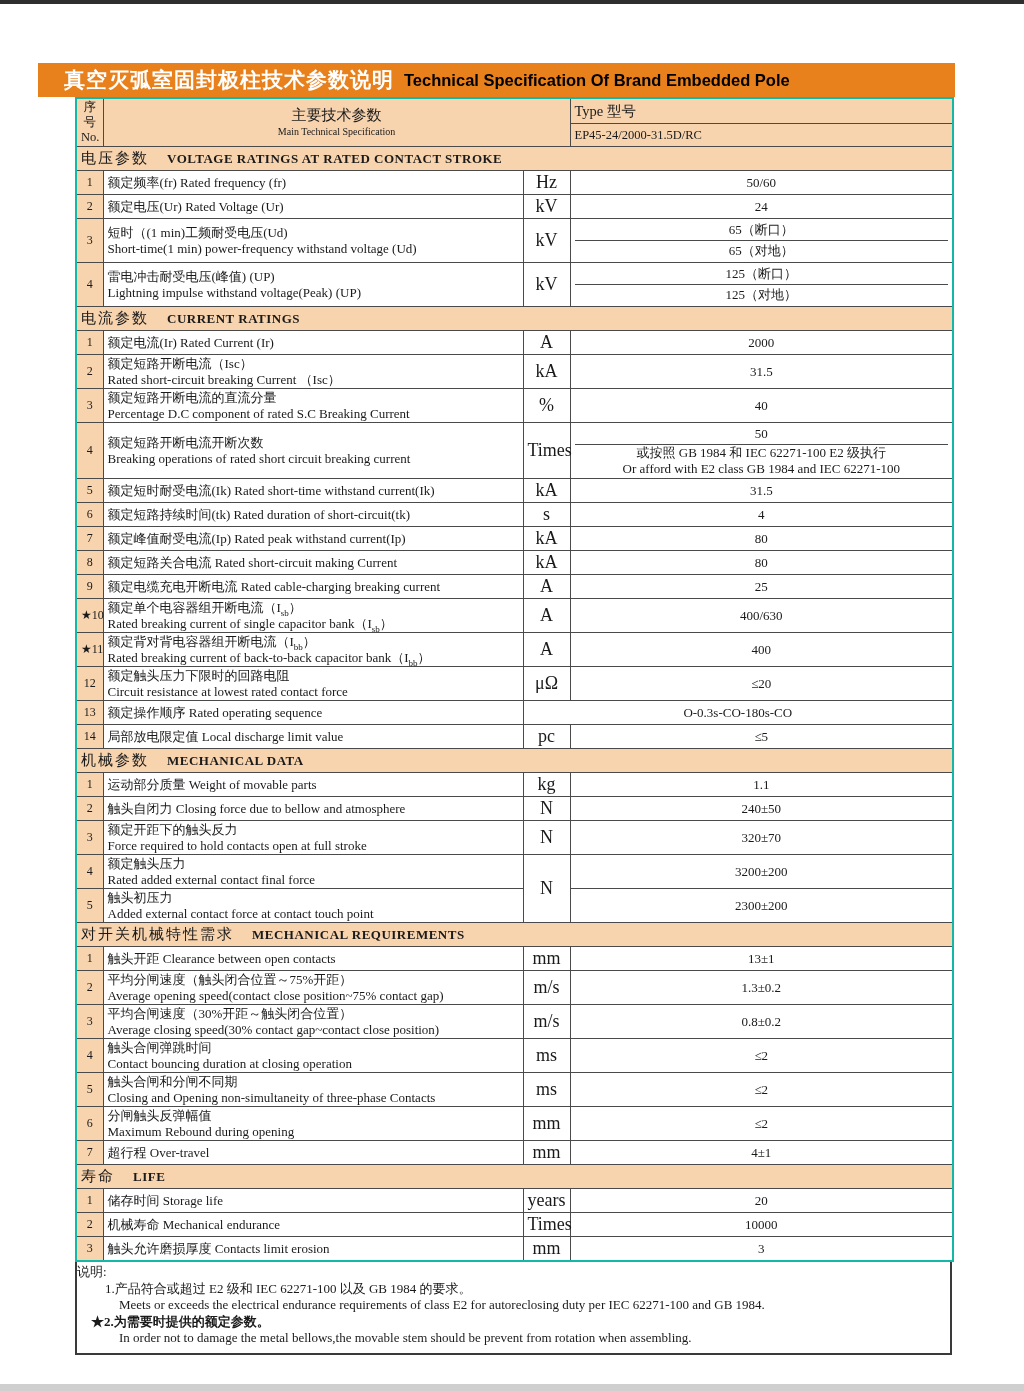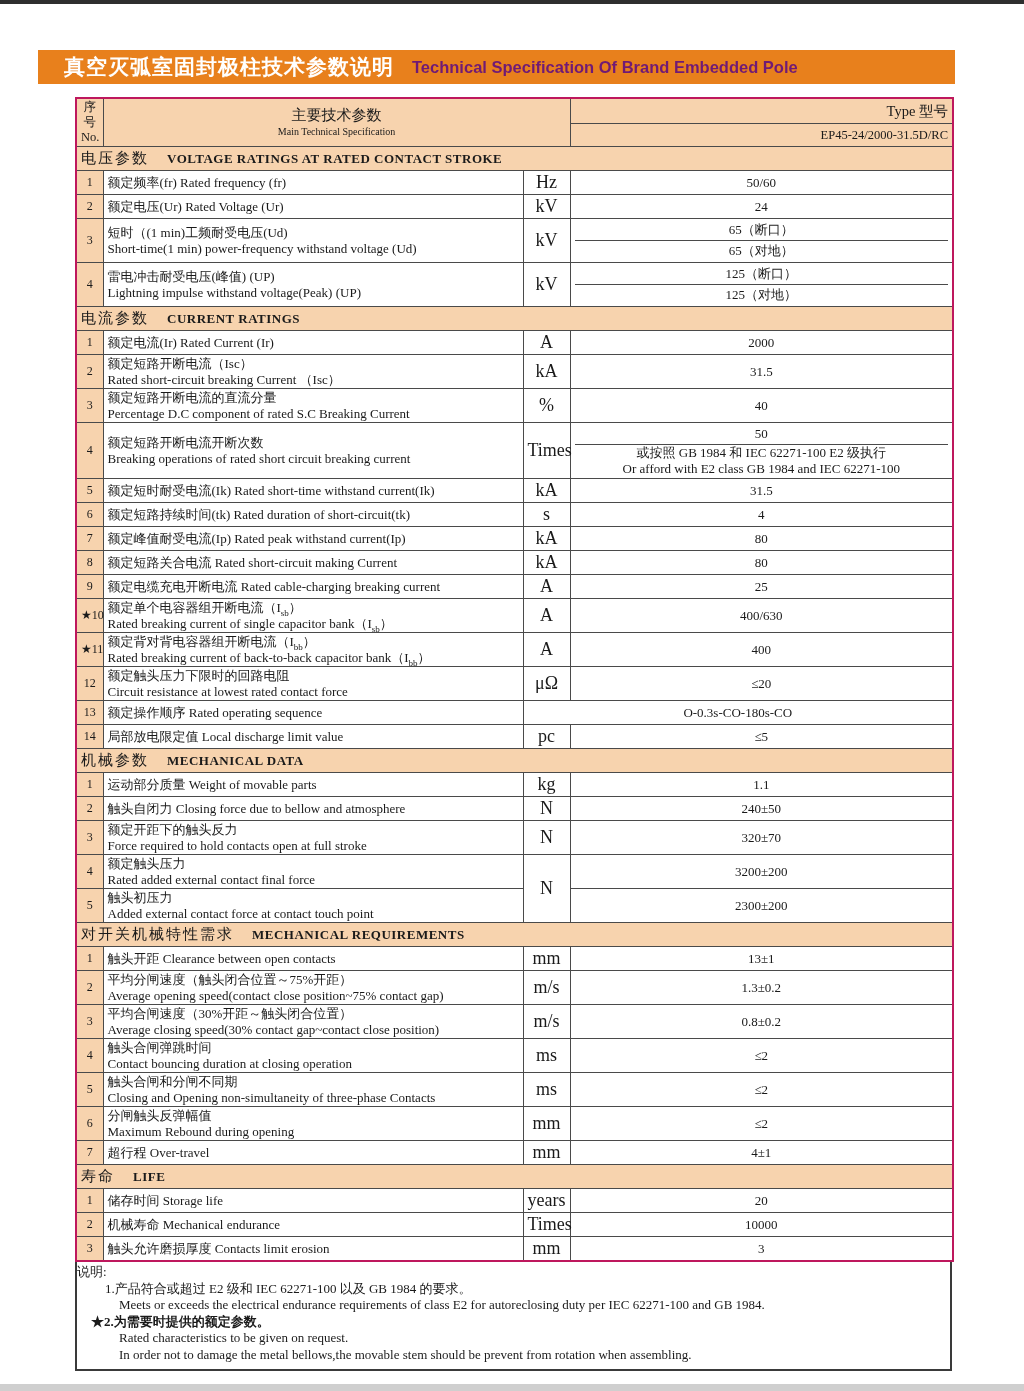--- a/index.html
+++ b/index.html
@@ -10,40 +10,40 @@
   }
   html,body{margin:0;padding:0;background:#ffffff;}
   .page{
     position:relative;width:1024px;height:1391px;background:#fff;overflow:hidden;
     font-family:"Liberation Serif","DejaVu Serif",serif;color:var(--ink);
   }
   .scan-top{position:absolute;top:0;left:0;right:0;height:4px;background:#2e2e2e;}
   .scan-bottom{position:absolute;bottom:0;left:0;right:0;height:7px;background:#cfcfcf;}
 
   .title-bar{
-    position:absolute;left:38px;top:50px;width:917px;height:34px;background:var(--accent);
+    position:absolute;left:38px;top:63px;width:917px;height:34px;background:var(--accent);
     display:flex;align-items:center;padding-left:26px;box-sizing:border-box;
     font-family:"Liberation Sans","DejaVu Sans",sans-serif;
   }
   .title-zh{color:#fff;font-size:21px;font-weight:bold;letter-spacing:1px;white-space:nowrap;}
-  .title-en{color:#701a75;font-size:16.5px;font-weight:bold;margin-left:18px;white-space:nowrap;}
+  .title-en{color:#000000;font-size:16.5px;font-weight:bold;margin-left:10px;white-space:nowrap;}
 
   .content{position:absolute;left:75px;top:97px;width:877px;}
 
-  table.spec{width:100%;border-collapse:collapse;table-layout:fixed;border:2px solid #be185d;}
+  table.spec{width:100%;border-collapse:collapse;table-layout:fixed;border:2px solid #14b8a6;}
   table.spec td{border:1px solid var(--border);vertical-align:middle;padding:1px 4px;box-sizing:border-box;}
   .peach{background:var(--peach);}
 
   
   tr.hdr-r1{height:22px;} tr.hdr-r2{height:20px;}
   td.hdr-no{text-align:center;font-size:12.5px;line-height:15px;padding:0;}
   td.hdr-main{text-align:center;margin-top:8px;}
   .hdr-main-zh{font-size:15px;line-height:18px;}
   .hdr-main-en{font-size:10px;line-height:15px;}
-  td.hdr-type,td.hdr-type-val{text-align:right;}
+  td.hdr-type,td.hdr-type-val{text-align:left;}
   td.hdr-type{font-size:14.5px;}
   td.hdr-type-val{font-size:12.5px;}
 
   
   tr.section-row{height:24px;}
   td.section-cell{padding-left:6px;}
   .sec-zh{font-size:15px;font-weight:400;letter-spacing:2px;}
   .sec-en{font-size:13px;font-weight:600;margin-left:18px;letter-spacing:.5px;}
 
   
@@ -542,21 +542,20 @@
           </tr>
         </tbody>
     </table>
 
     <div class="notes">
       <div class="note-title">说明:</div>
       <div id="notes-items">
           <div class="note-zh">1.产品符合或超过 E2 级和 IEC 62271-100 以及 GB 1984 的要求。</div>
           <div class="note-en">Meets or exceeds the electrical endurance requirements of class E2 for autoreclosing duty per IEC 62271-100 and GB 1984.</div>
           <div class="note-zh star">★2.为需要时提供的额定参数。</div>
-          <div class="note-en">Rated characteristics to be given on request.</div>
           <div class="note-en">In order not to damage the metal bellows,the movable stem should be prevent from rotation when assembling.</div>
         </div>
     </div>
 
   </div>
 
   <div class="scan-bottom"></div>
 </div>
 
 </body></html>

